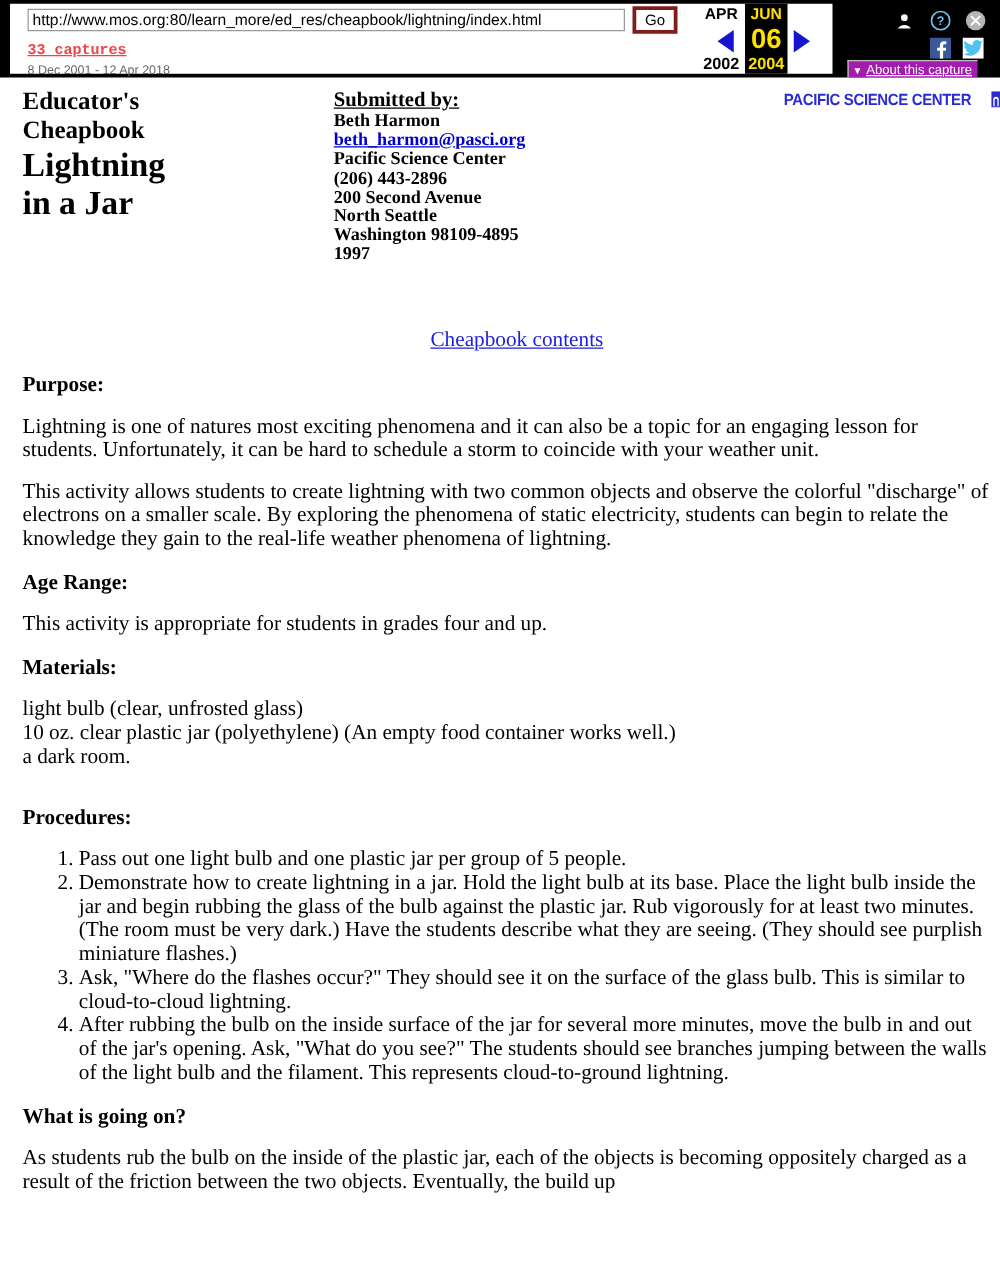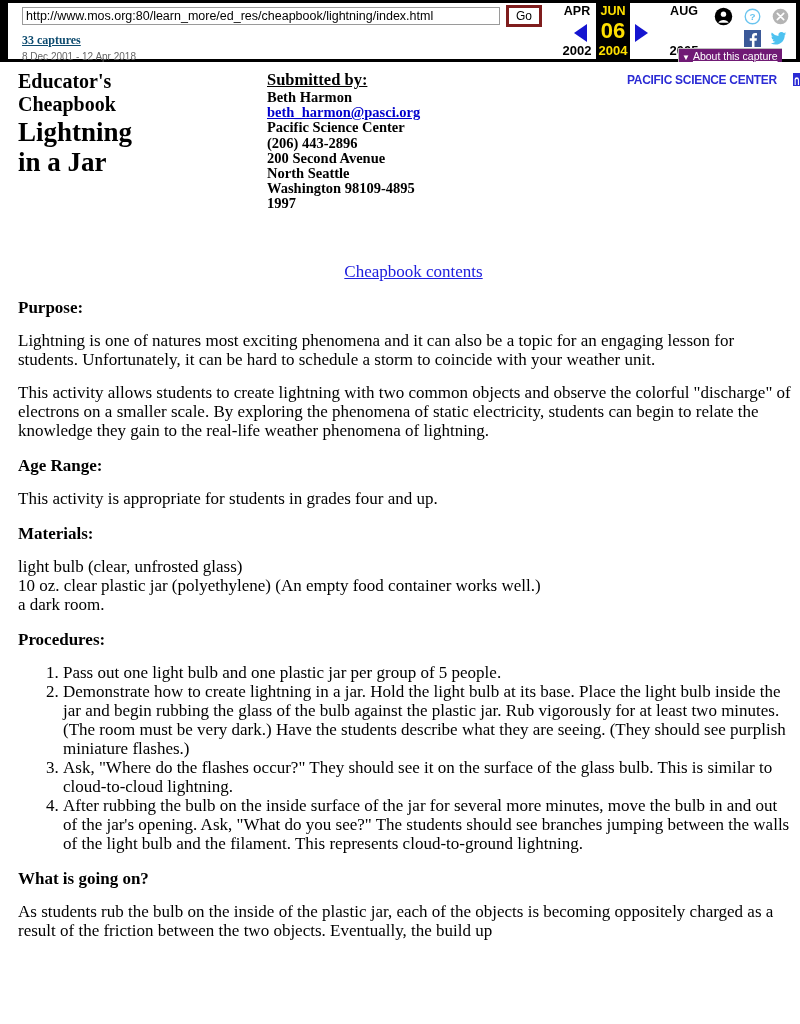--- a/index.html
+++ b/index.html
@@ -20,21 +20,21 @@
     position: relative;
     width: 800px;
     height: 62px;
     background: #000000;
     box-sizing: border-box;
     padding: 3px 4px 3px 8px;
     overflow: hidden;
   }
   #wm-inner {
     position: relative;
-    width: 788px;
+    width: 658px;
     height: 56px;
     background: #ffffff;
     box-sizing: border-box;
   }
   .wm-url-row {
     position: absolute;
     left: 14px;
     top: 2px;
     display: flex;
     align-items: center;
@@ -59,24 +59,24 @@
     border: 3px solid #7f1d1d;
     background: #ffffff;
     color: #000;
     line-height: 14px;
     cursor: pointer;
   }
   #wm-captures {
     position: absolute;
     left: 14px;
     top: 30px;
-    font-family: Liberation Serif, serif;
+    font-family: Liberation Mono, monospace;
     font-size: 12px;
     font-weight: bold;
-    color: #0c4a6e;
+    color: #ef4444;
     text-decoration: underline;
     cursor: pointer;
   }
   #wm-daterange {
     position: absolute;
     left: 14px;
     top: 48px;
     font-family: "Liberation Sans", sans-serif;
     font-size: 10px;
     color: #666666;
@@ -123,21 +123,21 @@
   #wm-person { left: 706px; top: 4px; }
   #wm-help   { left: 736px; top: 5px; }
   #wm-close  { left: 764px; top: 5px; }
   #wm-fb     { left: 736px; top: 27px; }
   #wm-tw     { left: 762px; top: 27px; }
 
   #wm-about {
     position: absolute;
     left: 670px; top: 45px;
     height: 15px;
-    background: #701a75;
+    background: #a21caf;
     color: #ffffff;
     font-family: "Liberation Sans", sans-serif;
     font-size: 10.5px;
     line-height: 15px;
     padding: 0 4px 0 3px;
     border: 1px solid #bfbfbf;
     border-right: none;
     box-sizing: border-box;
     white-space: nowrap;
     cursor: pointer;
@@ -239,21 +239,21 @@
     font-size: 17px;
     font-weight: bold;
     margin: 16px 0 14px 0;
     line-height: 19px;
   }
   #body-content p {
     margin: 0 0 14px 0;
     line-height: 19px;
   }
   #body-content p.materials {
-    margin-bottom: 16px;
+    margin-bottom: 30px;
   }
   #body-content ol {
     margin: 0 0 14px 0;
     padding-left: 45px;
   }
   #body-content ol li {
     margin: 0;
     line-height: 19px;
   }
   .nowrap-block { white-space: pre-line; }

